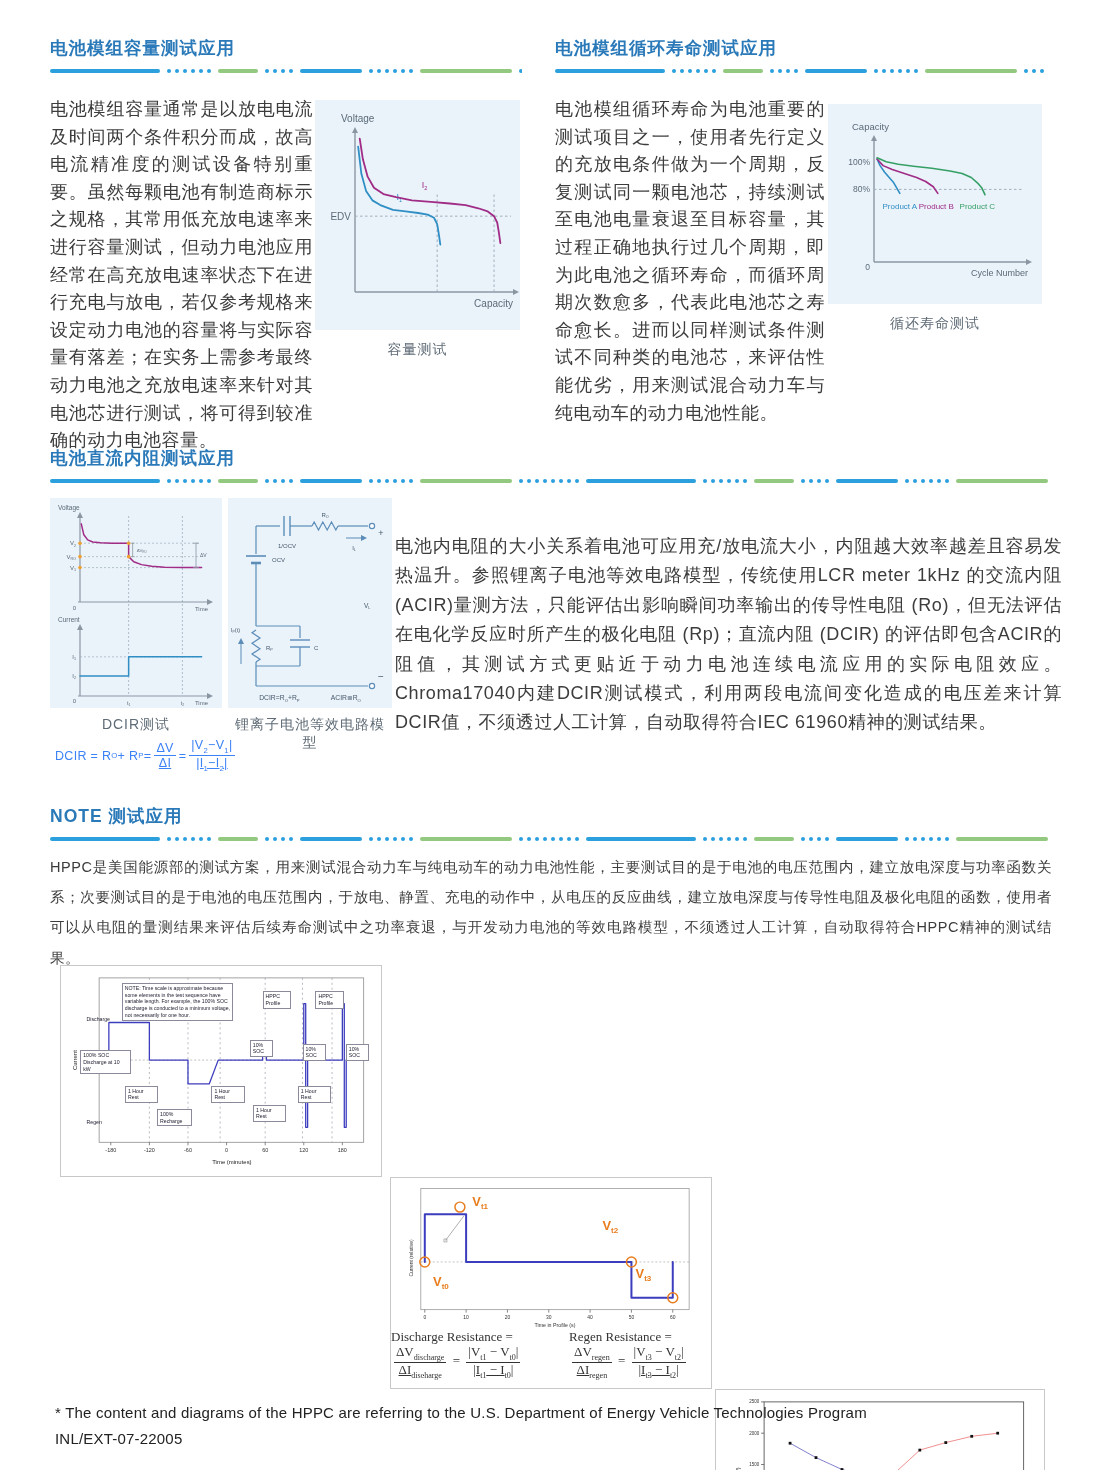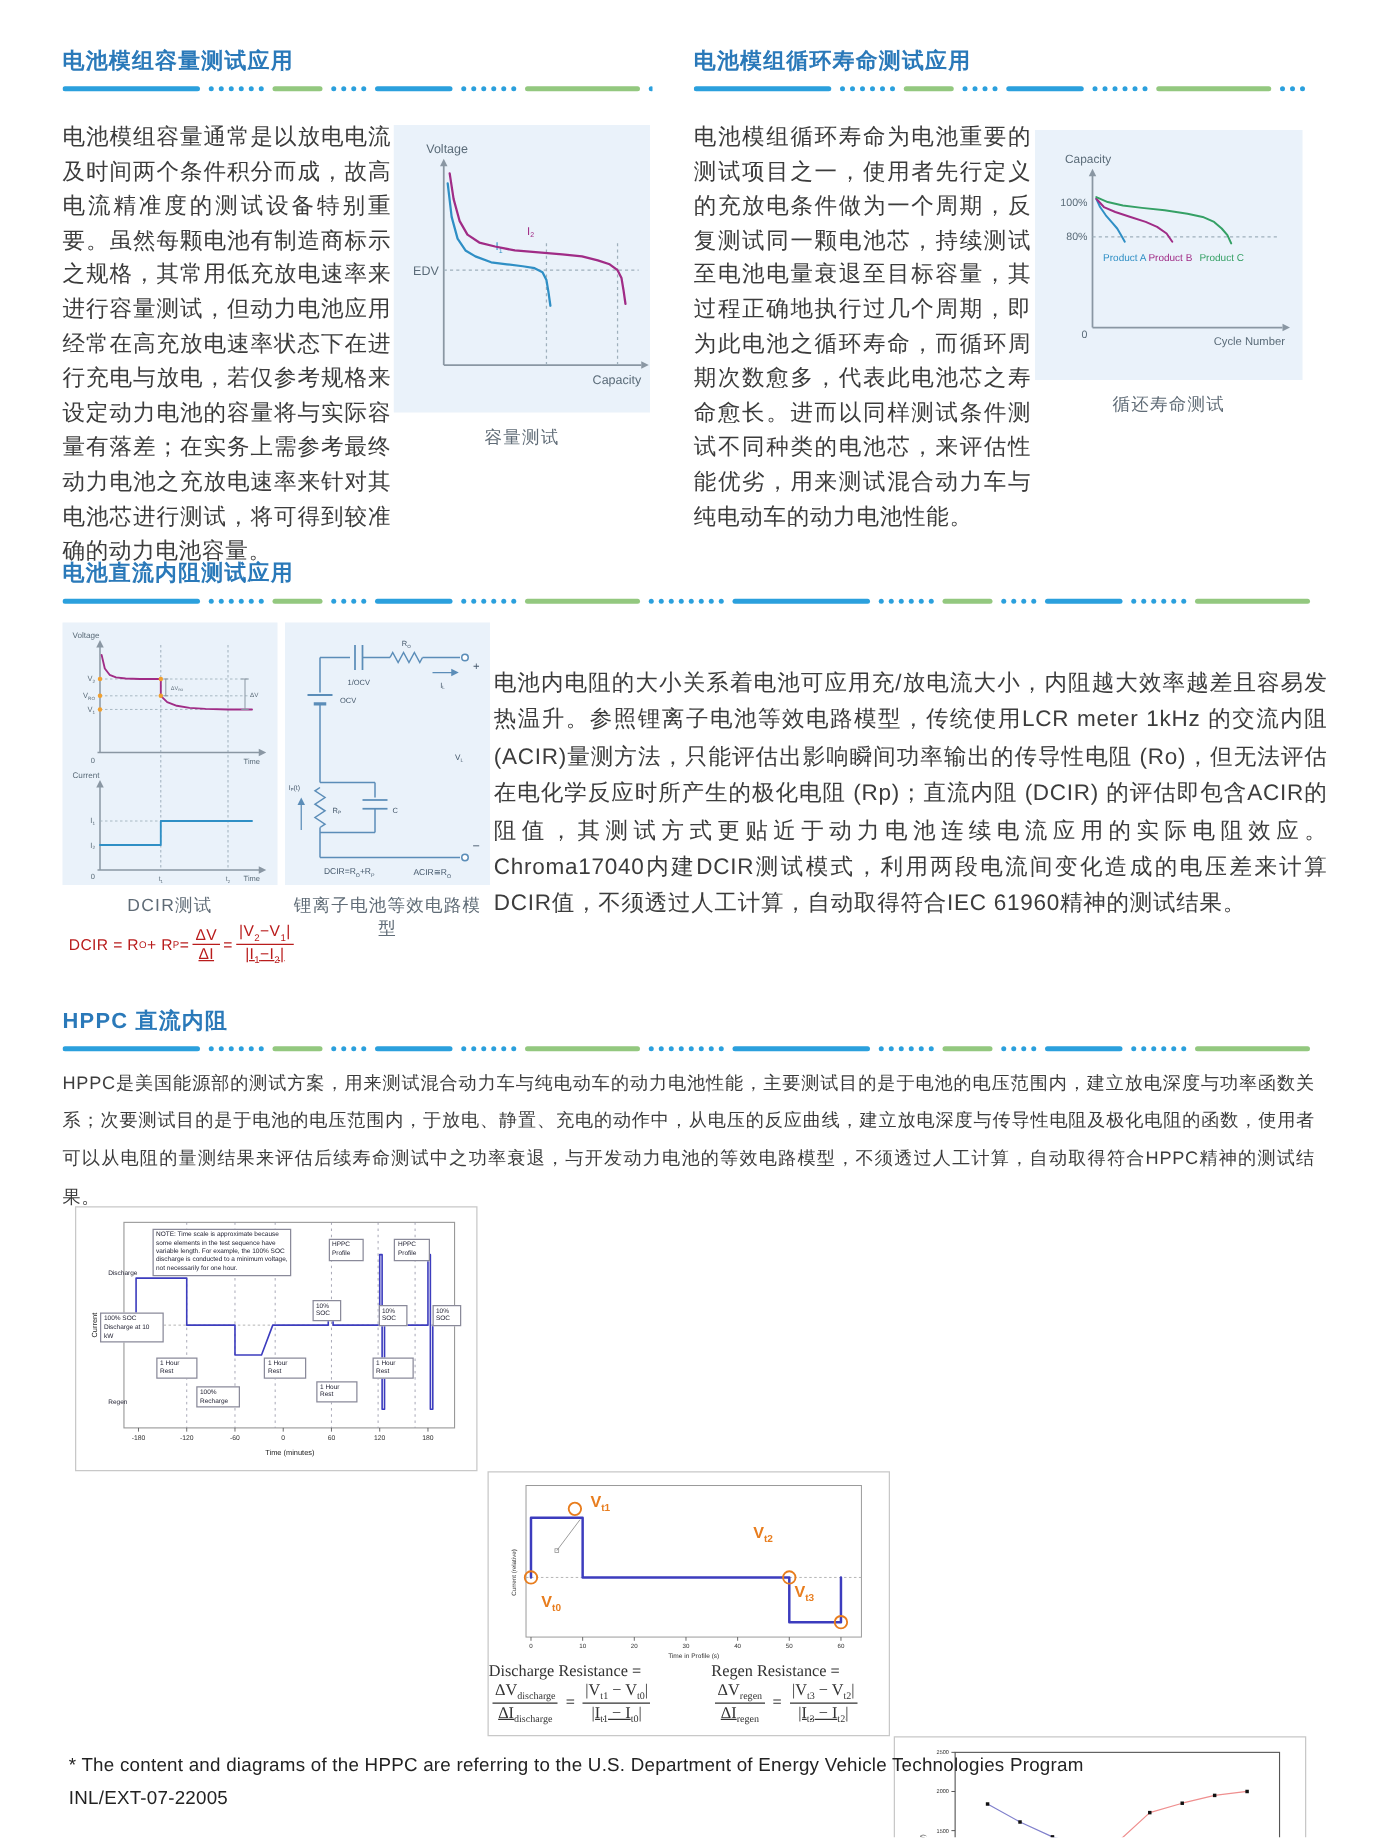--- a/index.html
+++ b/index.html
@@ -15,21 +15,21 @@
   .dot{width:4px;height:4px;border-radius:50%;background:var(--divblue,#2ba0dd);flex:0 0 auto;}
   .body-text{margin:0;font-size:18px;line-height:27.6px;text-align:justify;letter-spacing:0.6px;}
   .body-text.dcir{line-height:29.4px;}
   .body-text.hppc{font-size:14.5px;line-height:30.2px;}
   figure{margin:0;}
   .chart-card{background:var(--cardbg,#eaf2fa);}
   figcaption{font-size:14px;color:#5f6b76;text-align:center;margin-top:11px;letter-spacing:1px;}
   .hppc-card{position:relative;background:#fff;border:1px solid #c8c8c8;box-sizing:border-box;overflow:hidden;}
   .ann{position:absolute;font-size:5.2px;line-height:1.3;color:#223;}
   .ann.box{border:1px solid #8a8a9a;background:#fff;padding:1px 2px;}
-  .dcir-formula{font-size:12.5px;color:#b91c1c;letter-spacing:0.3px;display:flex;align-items:center;}
+  .dcir-formula{font-size:12.5px;color:#3b82f6;letter-spacing:0.3px;display:flex;align-items:center;}
   .frac{display:inline-flex;flex-direction:column;align-items:center;vertical-align:middle;margin:0 3px;}
   .frac .fn{border-bottom:1px solid currentColor;padding:0 2px;line-height:1.15;}
   .frac .fd{padding:0 2px;line-height:1.15;text-decoration:underline;}
   sub{font-size:62%;}
   .pulse-formula-row{position:absolute;left:0;right:0;bottom:8px;display:flex;justify-content:center;gap:16px;
      font-family:"Liberation Serif","DejaVu Serif",serif;font-size:13px;color:#333;align-items:center;}
   .circuit-formula{position:absolute;left:0;right:0;bottom:5px;display:flex;justify-content:space-evenly;
      font-size:6.8px;color:#45586b;}
   .footnote{font-size:15px;color:#222;letter-spacing:0.2px;line-height:26px;}
 </style>
@@ -318,21 +318,21 @@
   <p class="body-text dcir abs" style="left:395px;top:496px;width:667px;margin-top:36px;">电池内电阻的大小关系着电池可应用充/放电流大小，内阻越大效率越差且容易发热温升。参照锂离子电池等效电路模型，传统使用LCR meter 1kHz 的交流内阻(ACIR)量测方法，只能评估出影响瞬间功率输出的传导性电阻 (Ro)，但无法评估在电化学反应时所产生的极化电阻 (Rp)；直流内阻 (DCIR) 的评估即包含ACIR的阻值，其测试方式更贴近于动力电池连续电流应用的实际电阻效应。Chroma17040内建DCIR测试模式，利用两段电流间变化造成的电压差来计算DCIR值，不须透过人工计算，自动取得符合IEC 61960精神的测试结果。</p>
 
   <div class="dcir-formula abs" style="left:55px;top:738px;">DCIR = R<sub>O</sub> + R<sub>P</sub> = <span class="frac">
         <span class="fn">ΔV</span>
         <span class="fd">ΔI</span>
       </span> = <span class="frac">
         <span class="fn">|V<sub>2</sub>−V<sub>1</sub>|</span>
         <span class="fd">|I<sub>1</sub>−I<sub>2</sub>|</span>
       </span></div>
 
-  <h2 class="sec-title abs" style="left:50px;top:804px;">HPPC 直流内阻</h2>
+  <h2 class="sec-title abs" style="left:50px;top:804px;">NOTE 测试应用</h2>
   <div class="divider abs" style="left:50px;top:836px;width:1002px;">
       <span class="dl blue" style="width: 110px;"></span>
       <span class="dotgrp">
         <span class="dot"></span>
         <span class="dot"></span>
         <span class="dot"></span>
         <span class="dot"></span>
         <span class="dot"></span>
         <span class="dot"></span>
       </span>

